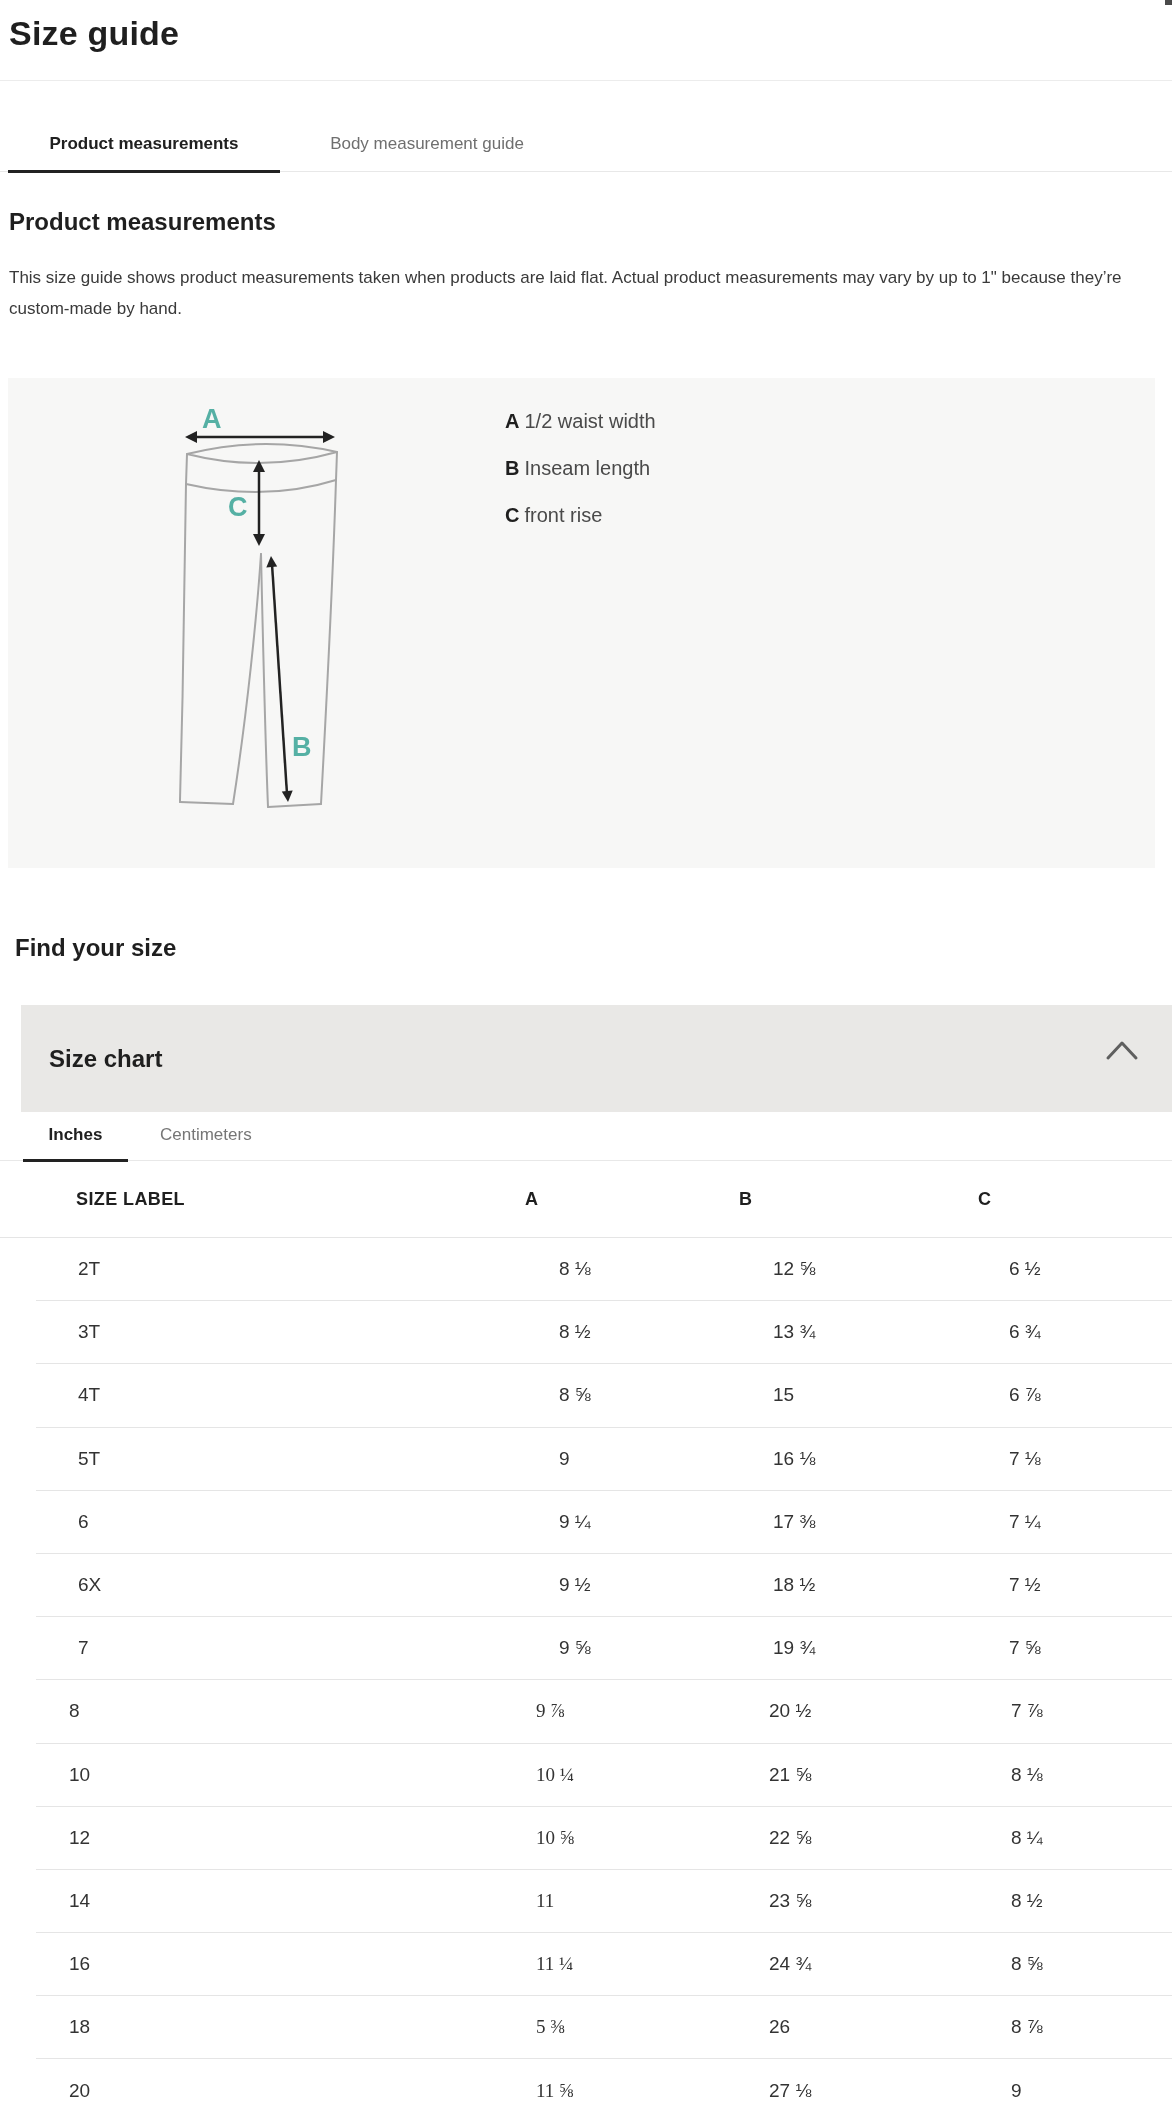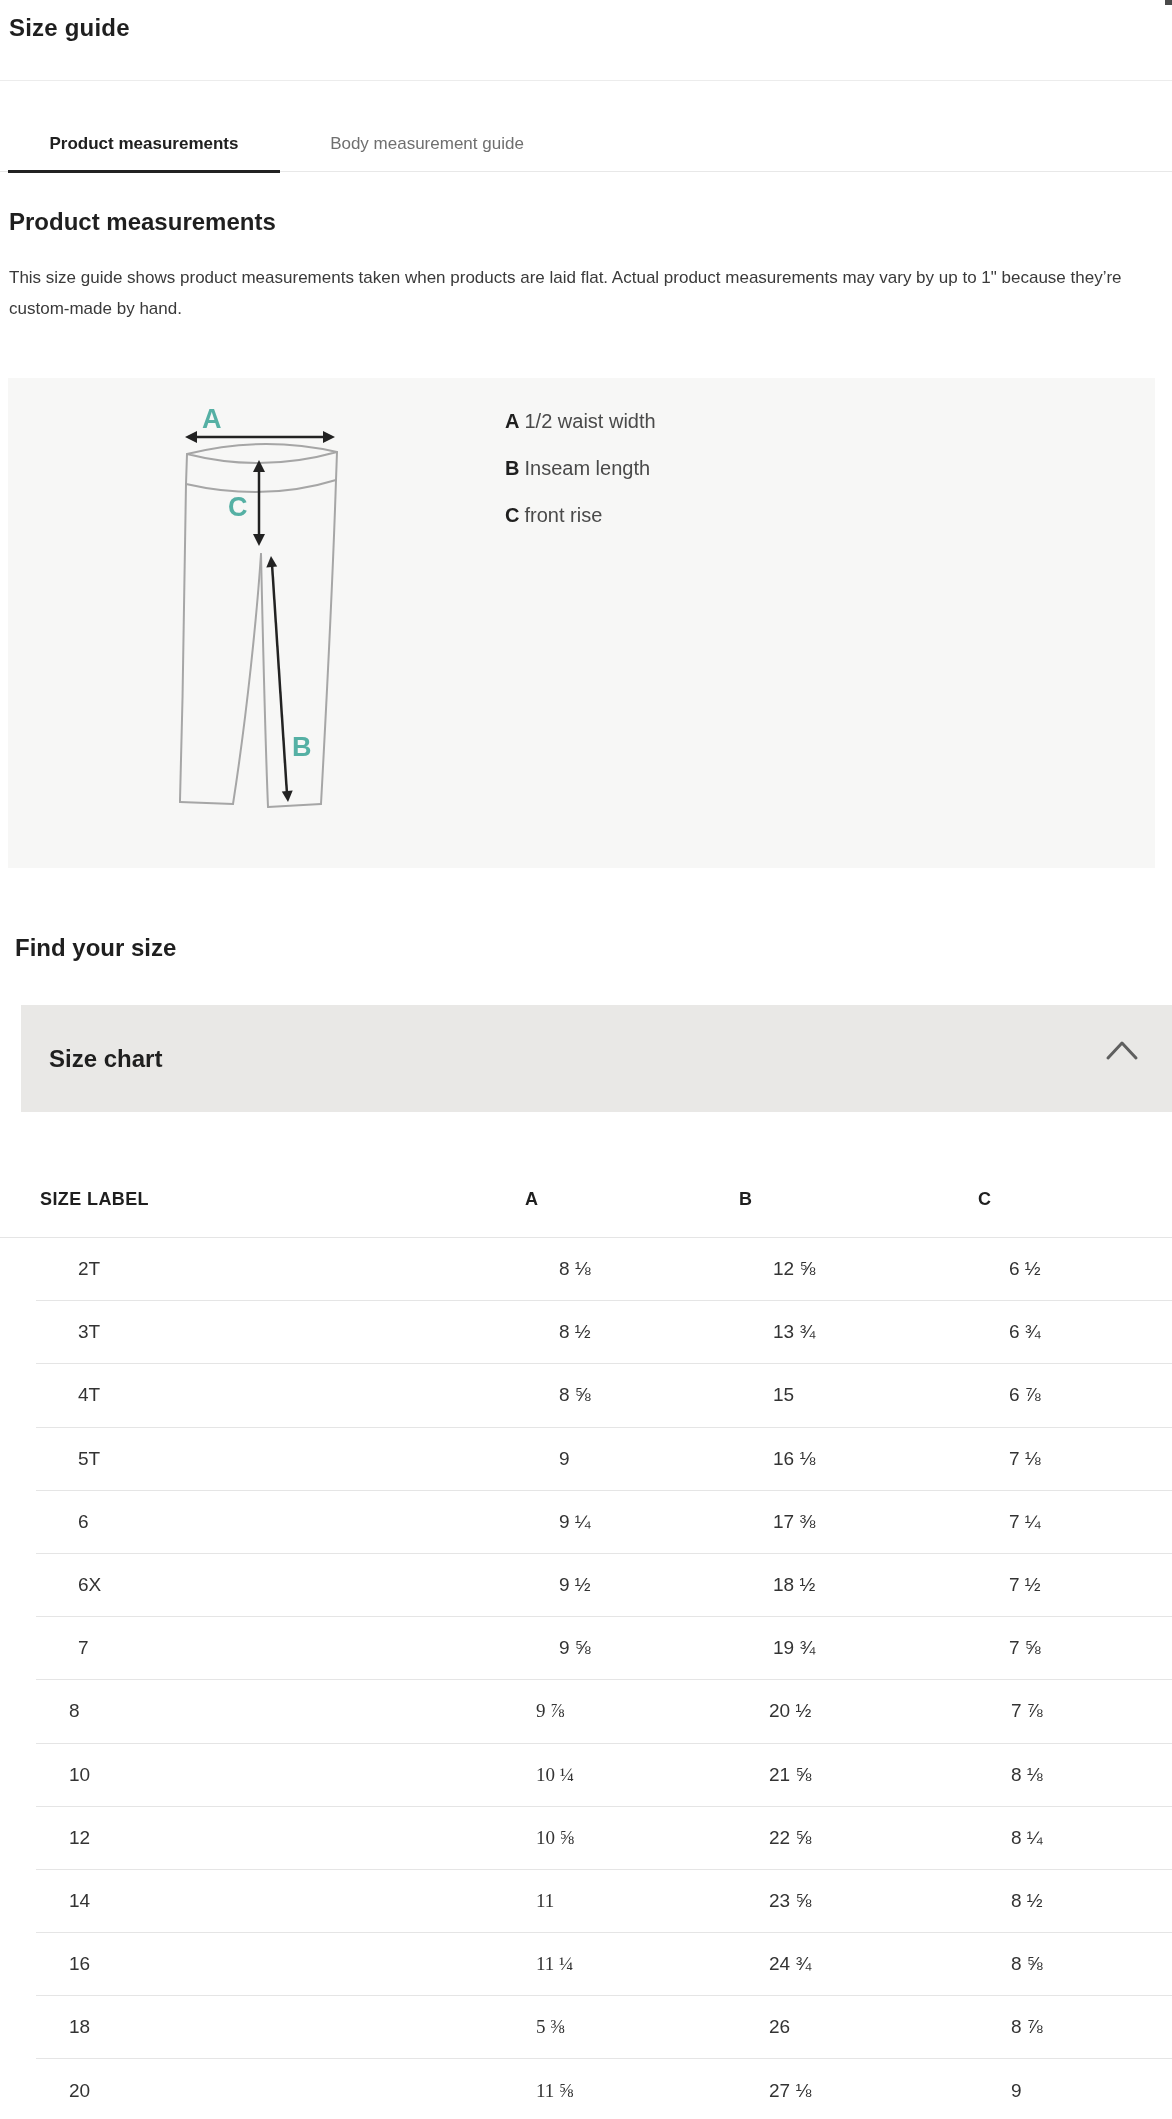--- a/index.html
+++ b/index.html
@@ -5,21 +5,21 @@
 <style>
   * { margin:0; padding:0; box-sizing:border-box; }
   html,body { background:#fff; }
   .page {
     position:relative; width:1172px; height:2119px; overflow:hidden;
     background:#fff; color:#222;
     font-family:"Liberation Sans", sans-serif;
   }
   .corner-mark{ position:absolute; top:0; right:0; width:7px; height:5px; background:#4a4a4a; }
 
-  .h1{ position:absolute; top:14px; left:9px; font-size:24px; font-weight:bold; color:#1f1f1f; letter-spacing:.2px; }
+  .h1{ position:absolute; top:14px; left:9px; font-size:34px; font-weight:bold; color:#1f1f1f; letter-spacing:.2px; }
   .divider-top{ position:absolute; top:80px; left:0; width:100%; height:1px; background:#ececec; }
 
   .main-tabs{ position:absolute; top:117px; left:0; width:100%; height:55px; border-bottom:1px solid #e8e8e8; display:flex; padding-left:8px; }
   .tab{ position:relative; display:flex; align-items:center; justify-content:center; font-size:17px; color:#6f6f6f; cursor:pointer; }
   .tab.active{ color:#202020; font-weight:bold; }
   .tab.active::after{ content:""; position:absolute; left:0; right:0; bottom:-2px; height:3px; background:#222; }
   .tab.t1{ width:272px; }
   .tab.t2{ width:294px; }
 
   .h2{ position:absolute; left:9px; font-size:24px; font-weight:bold; color:#1f1f1f; }
@@ -42,21 +42,21 @@
   .unit-tab{ position:relative; display:flex; align-items:center; justify-content:center; font-size:17px; color:#767676; cursor:pointer; }
   .unit-tab.active{ color:#202020; font-weight:bold; }
   .unit-tab.active::after{ content:""; position:absolute; left:0; right:0; bottom:-2px; height:3px; background:#222; }
   .unit-tab.u1{ width:105px; }
   .unit-tab.u2{ padding:0 32px; }
 
   .size-table{ position:absolute; top:1161px; left:0; width:1172px; }
   .trow, .thead{ display:grid; grid-template-columns:490px 215px 240px 1fr; align-items:center; border-bottom:1px solid #e5e5e5; }
   .thead{ height:77px; font-size:18px; font-weight:bold; color:#1f1f1f; letter-spacing:.4px; }
   .trow{ height:63.2px; font-size:19px; color:#333;margin-left:36px; }
-  .thead .c1{ padding-left:40px; } .thead .c2{ padding-left:35px; } .thead .c3{ padding-left:34px; } .thead .c4{ padding-left:33px; }
+  .thead .c1{ padding-left:40px;margin-left:36px; } .thead .c2{ padding-left:35px; } .thead .c3{ padding-left:34px; } .thead .c4{ padding-left:33px; }
   .g1 .c1{ padding-left:42px; } .g1 .c2{ padding-left:33px; } .g1 .c3{ padding-left:32px; } .g1 .c4{ padding-left:28px; }
   .g2 .c1{ padding-left:33px; } .g2 .c2{ padding-left:10px;font-family:Liberation Serif, serif; } .g2 .c3{ padding-left:28px; } .g2 .c4{ padding-left:30px; }
 </style>
 </head>
 <body>
 
 <div class="page">
   <div class="corner-mark"></div>
 
   <div class="h1">Size guide</div>
@@ -122,20 +122,28 @@
 
   <div class="h2 fys">Find your size</div>
 
   <div class="size-chart-bar">
     <span class="bar-title">Size chart</span>
     <svg class="bar-chevron" viewBox="0 0 36 26">
       <polyline points="4,20 18,5 32,20" fill="none" stroke="#5f5f5f" stroke-width="3" stroke-linecap="round" stroke-linejoin="round"></polyline>
     </svg>
   </div>
 
+  <div class="unit-tabs">
+    <div class="unit-tab u1 active">
+      <span>Inches</span>
+    </div>
+    <div class="unit-tab u2">
+      <span>Centimeters</span>
+    </div>
+  </div>
 
   <div class="size-table">
     <div class="thead">
       <div class="c1">SIZE LABEL</div>
       <div class="c2">A</div>
       <div class="c3">B</div>
       <div class="c4">C</div>
     </div>
     <div>
         <div class="trow g1">

